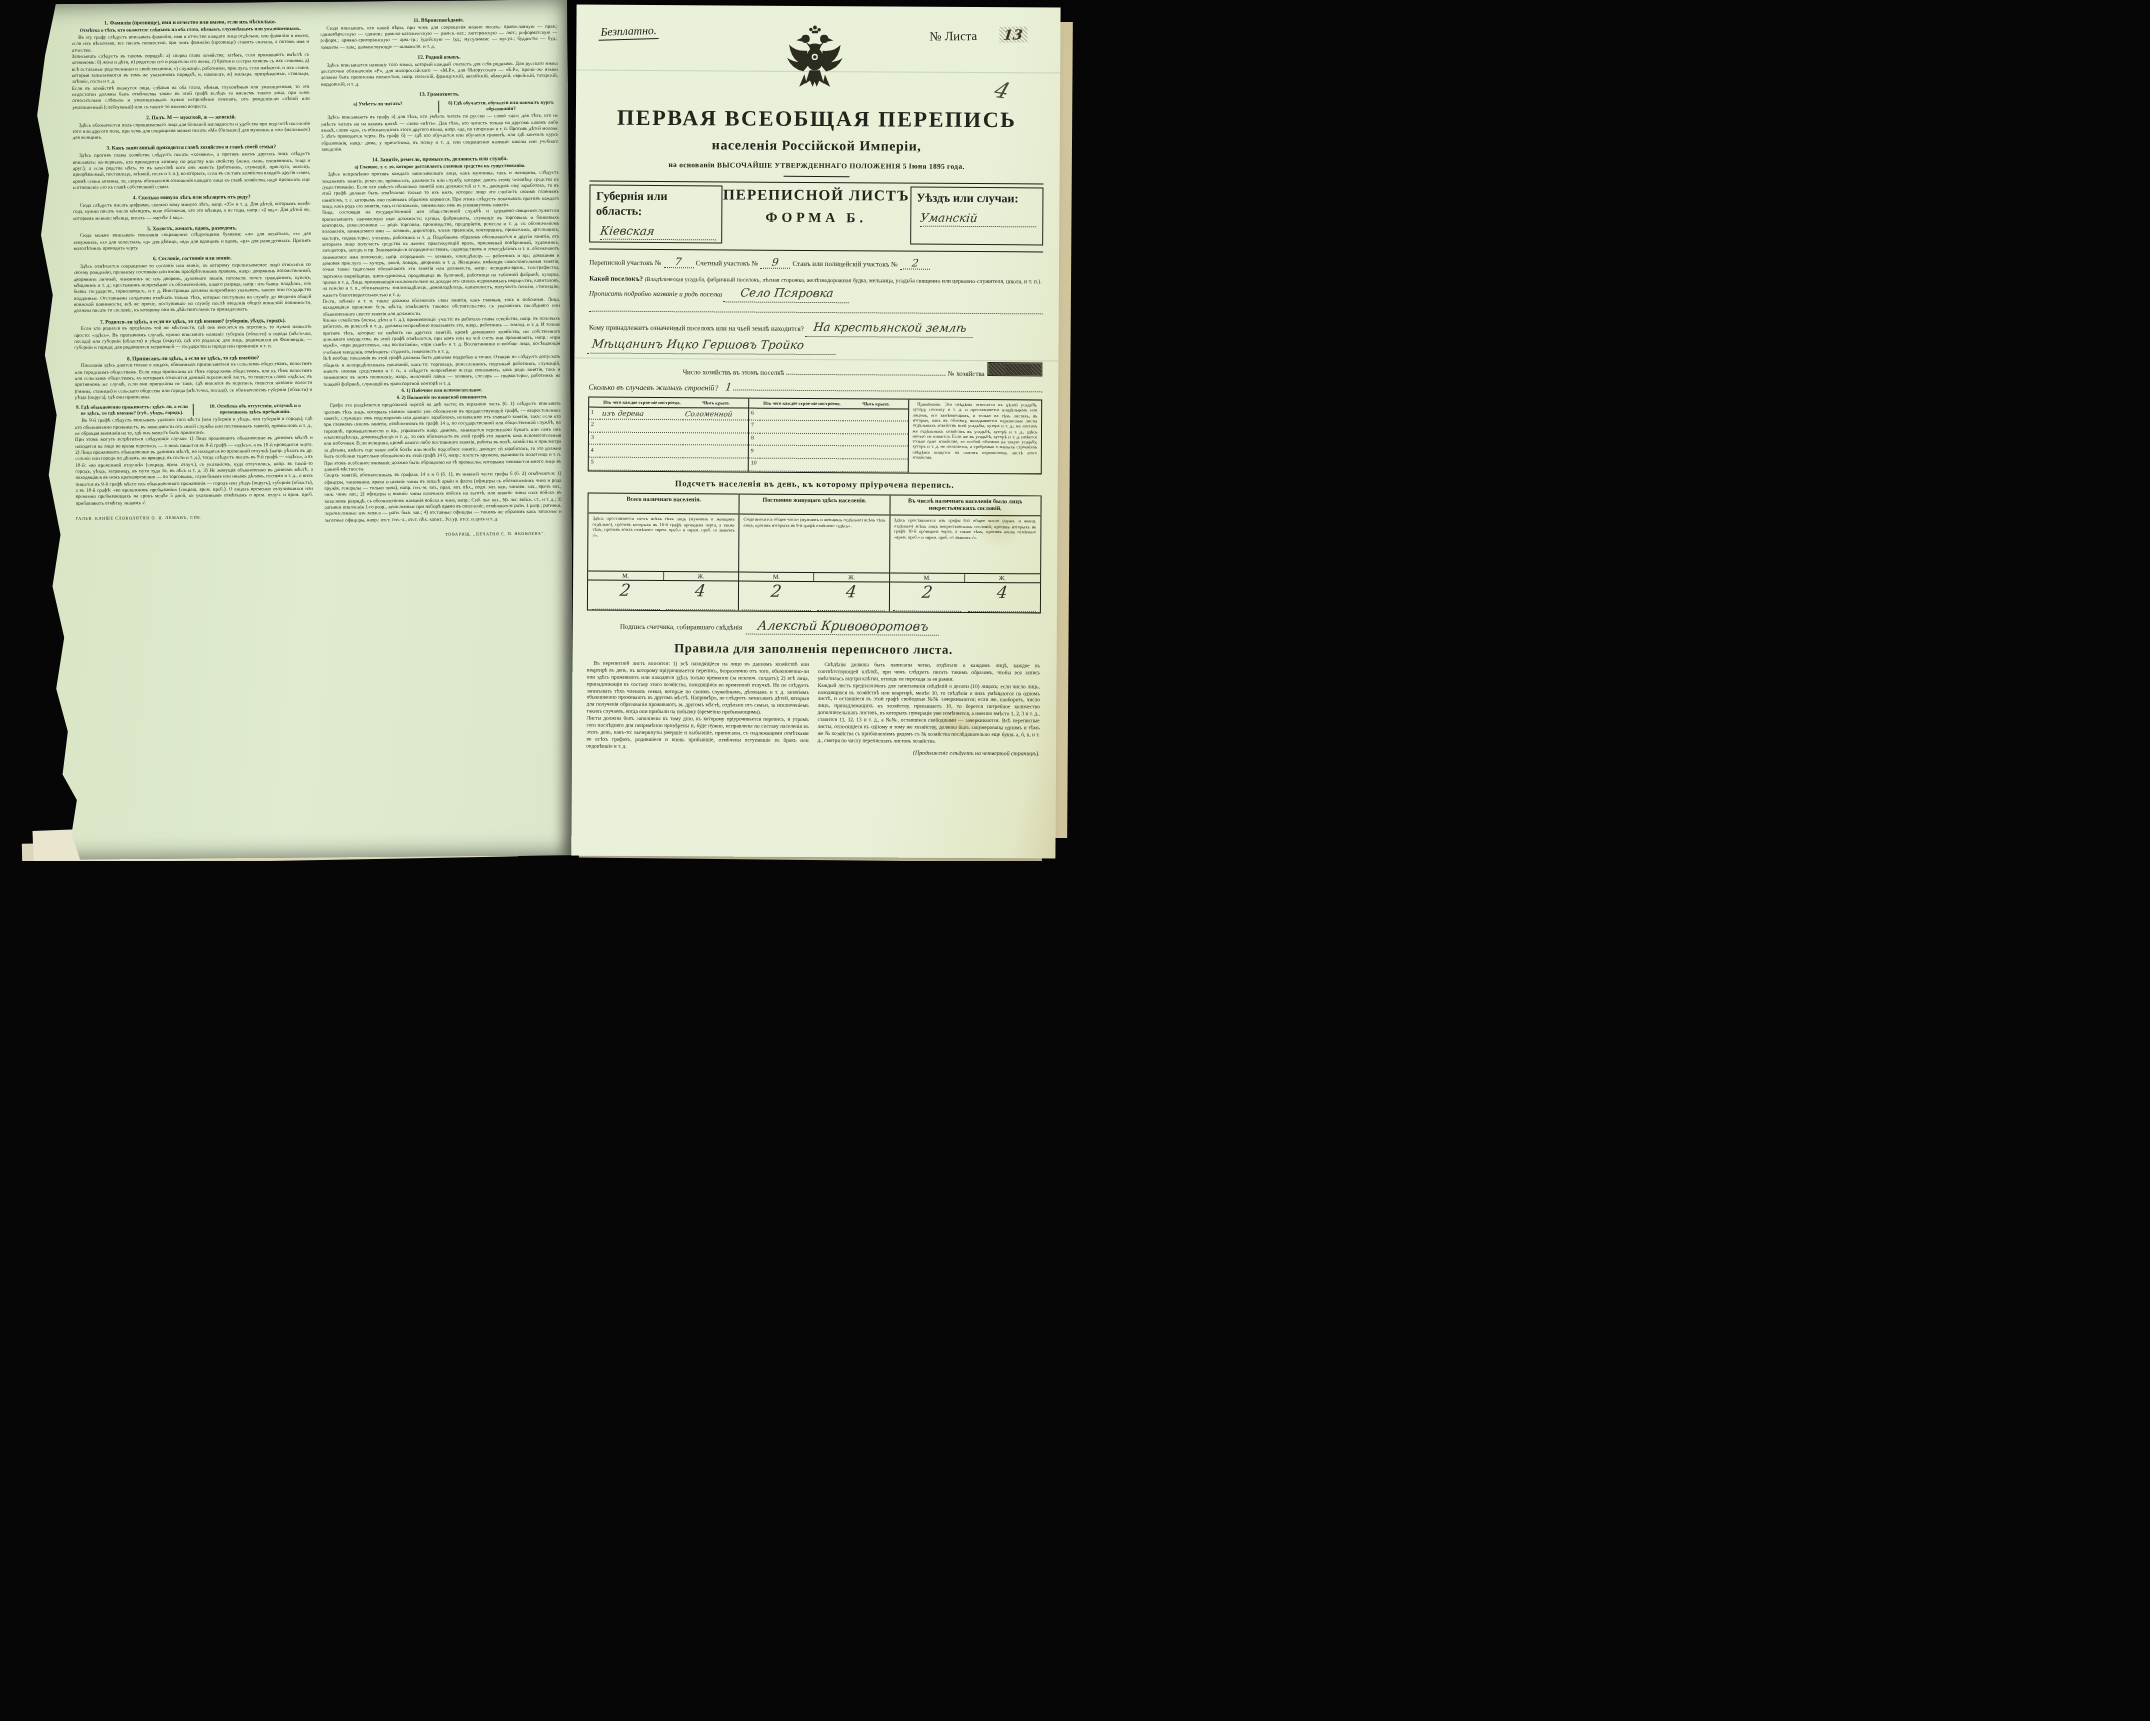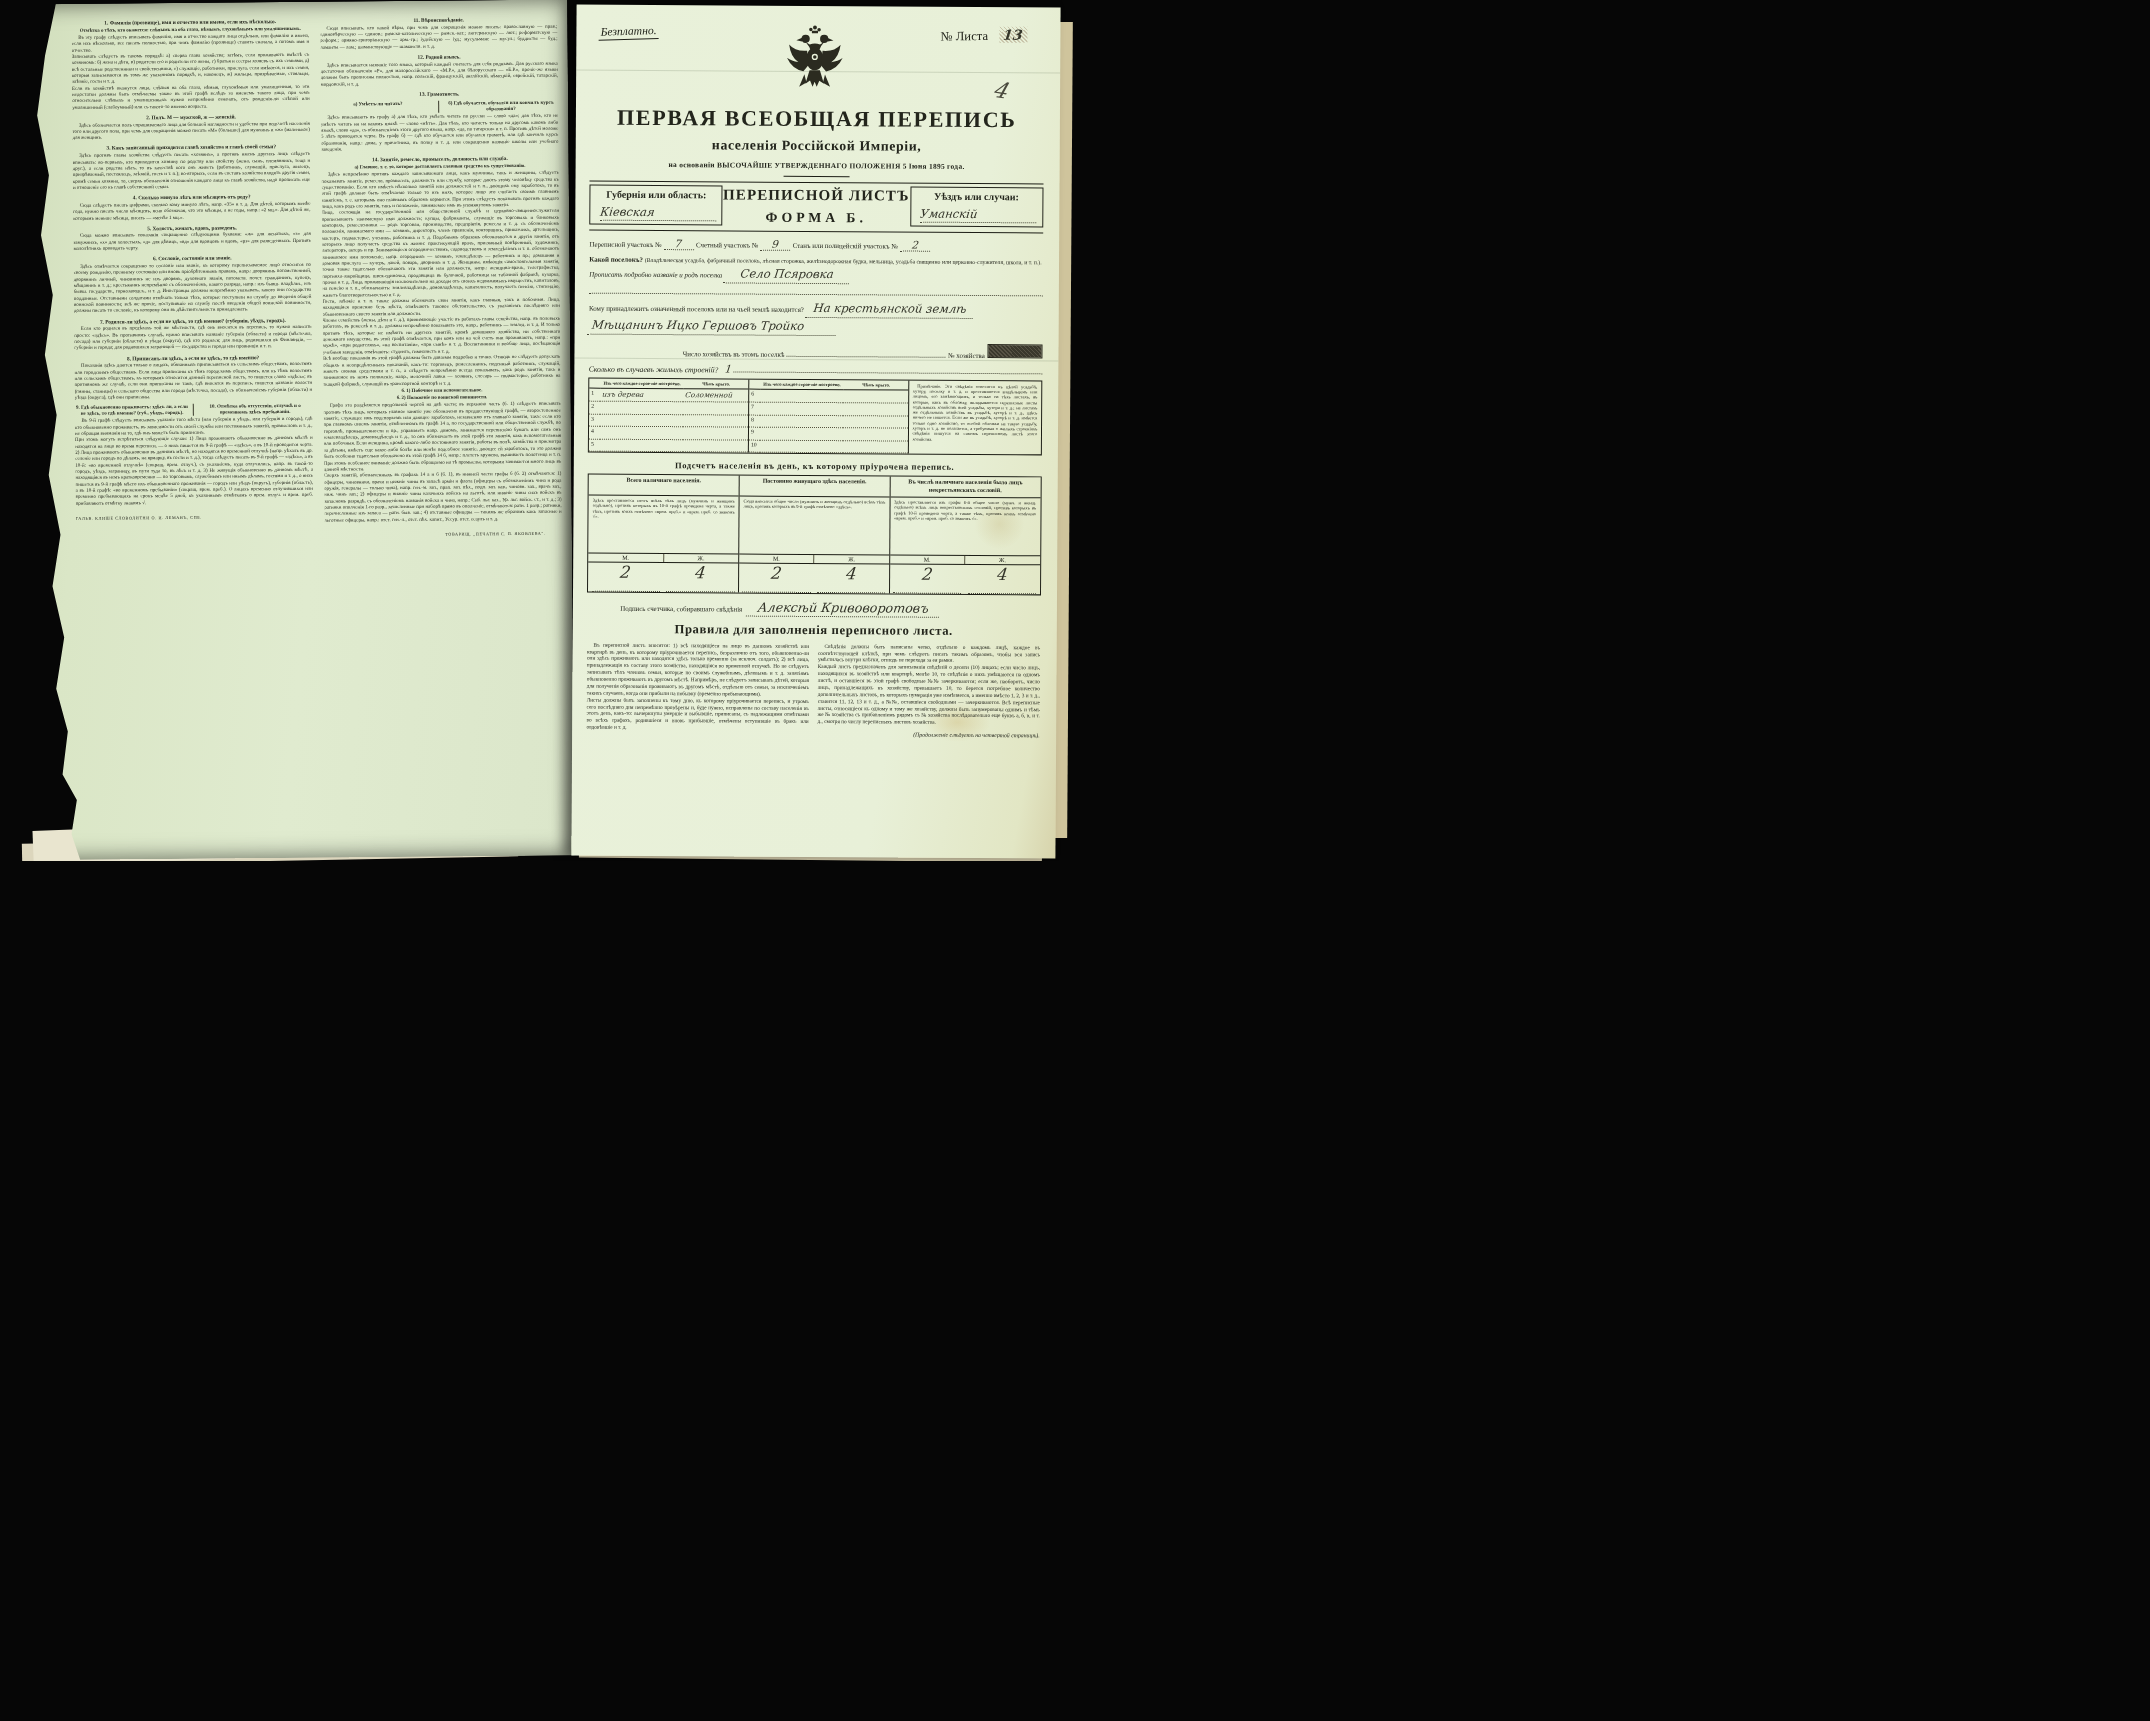--- a/index.html
+++ b/index.html
@@ -27,35 +27,35 @@
   .imprint{font-size:4.2px;letter-spacing:0.6px;margin-top:8.8px;}
   .imprint.right{text-align:right;margin-right:16.5px;}
   
   .page-right{position:absolute;left:574px;top:5.5px;width:484px;height:851px;
     background:linear-gradient(100deg,#e9f1da 0%,#e8f0d8 70%,#e2e6c4 93%,#d7d3ab 100%);
     transform:rotate(.35deg);box-shadow:-7.7px 0 12px rgba(0,0,0,.45);overflow:hidden;}
   .rp-inner{position:absolute;left:14.3px;right:16.5px;top:5.5px;bottom:4.4px;}
   .fold{position:absolute;left:0;right:0;height:1.1px;background:rgba(70,90,60,.18);}
   .headrow{display:flex;align-items:flex-start;justify-content:space-between;margin-top:14.3px;}
   .free{font-size:11.6px;border-bottom:1.4px solid #20211a;padding:0 2.2px 1.1px;transform:rotate(-2deg);margin-left:7.7px;font-style:italic;}
-  .sheetno{display:flex;align-items:baseline;gap:11px;margin-right:16.5px;transform:rotate(-1deg);margin-left:34px;}
+  .sheetno{display:flex;align-items:baseline;gap:22px;margin-right:16.5px;transform:rotate(-1deg);margin-left:34px;}
   .sheetno .lbl{font-size:12.7px;}
   .stampbox{background:repeating-linear-gradient(45deg,#c9c5ab 0 1.1px,rgba(0,0,0,0) 1.1px 2.8px);padding:0 4.4px;}
   .hw{font-family:"DejaVu Serif",serif;font-style:italic;display:inline-block;transform:skewX(-7deg);color:#34352a;}
   .hw13{font-size:13.8px;font-weight:bold;}
   .pencil4{position:absolute;right:35px;top:65px;font-size:22px;color:#4a4a3e;transform:rotate(8deg) skewX(-10deg);font-family:"DejaVu Serif",serif;font-style:italic;}
   .eagle{position:absolute;left:50%;top:13.2px;transform:translateX(-54%);}
   .titleblock{text-align:center;margin-top:64px;}
   .t1{font-size:22px;font-weight:bold;letter-spacing:1.7px;line-height:1.05;}
   .t2{font-size:13.8px;font-weight:bold;margin-top:7.7px;letter-spacing:0.6px;}
   .t3{font-size:7.4px;font-weight:bold;margin-top:7.7px;letter-spacing:0.3px;}
   .shortrule{width:66px;height:1.7px;background:#1d1e16;margin:5.5px auto 4.4px;}
   .bandwrap{border-top:1.7px solid #1d1e16;border-bottom:1.7px solid #1d1e16;display:flex;margin-top:4.4px;padding:3.3px 0 5.5px;}
   .gubbox,.uezdbox{border:1.1px solid #22231b;padding:3.3px 5.5px 2.2px;width:120px;}
-  .gubbox .lbl,.uezdbox .lbl{font-size:10px;font-weight:bold;text-align:center;}
+  .gubbox .lbl,.uezdbox .lbl{font-size:12px;font-weight:bold;}
   .boxval{font-size:11.6px;margin:4.4px 0 0 4.4px;border-bottom:0.8px dotted #4a4a3a;padding-bottom:1.1px;}
   .formname{flex:1;text-align:center;}
   .fn1{font-size:15px;font-weight:bold;letter-spacing:1.1px;margin-top:1.1px;}
   .fn2{font-size:13.8px;font-weight:bold;letter-spacing:3.9px;margin-top:5.5px;}
   .uline{display:flex;align-items:baseline;font-size:6.9px;margin-top:5.5px;gap:2.2px;flex-wrap:nowrap;}
   .uline .hw{font-size:10.5px;}
   .dots{border-bottom:0.8px dotted #4a4a3a;}
   .numslot{min-width:30px;text-align:center;}
   .blockq{font-size:6.9px;margin-top:5.5px;line-height:1.45;}
   .smallpar{font-size:5.8px;}

